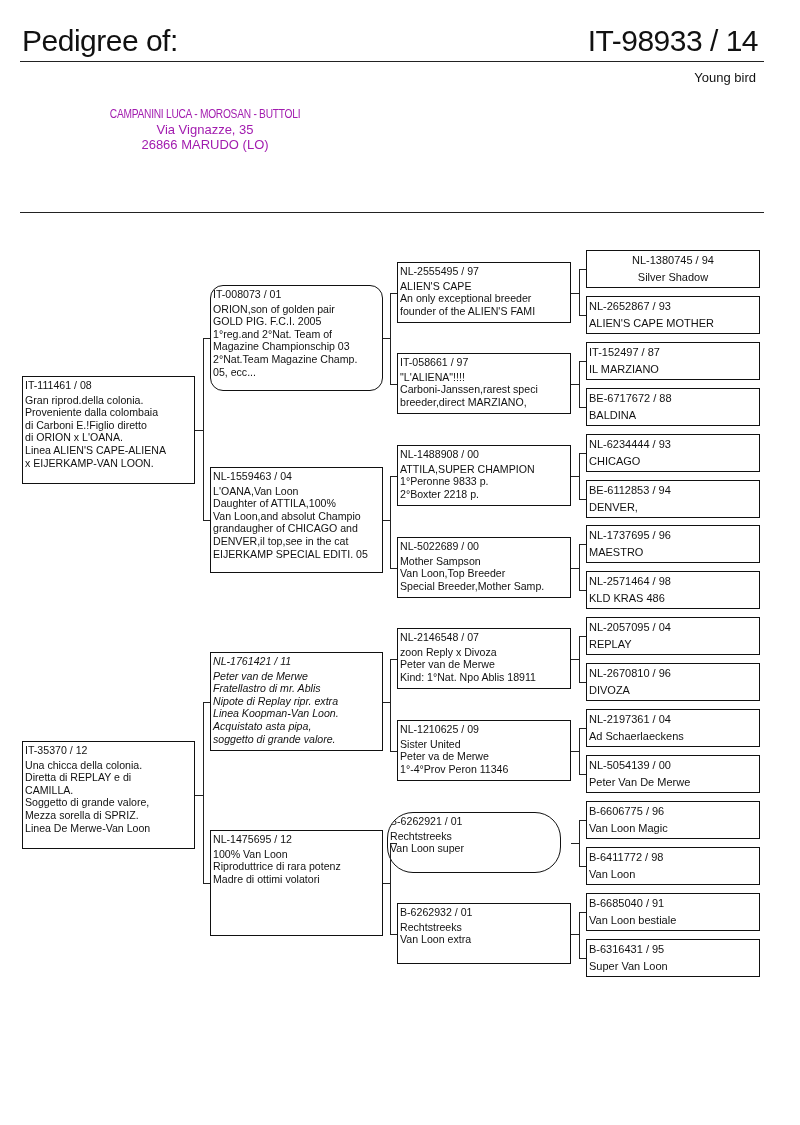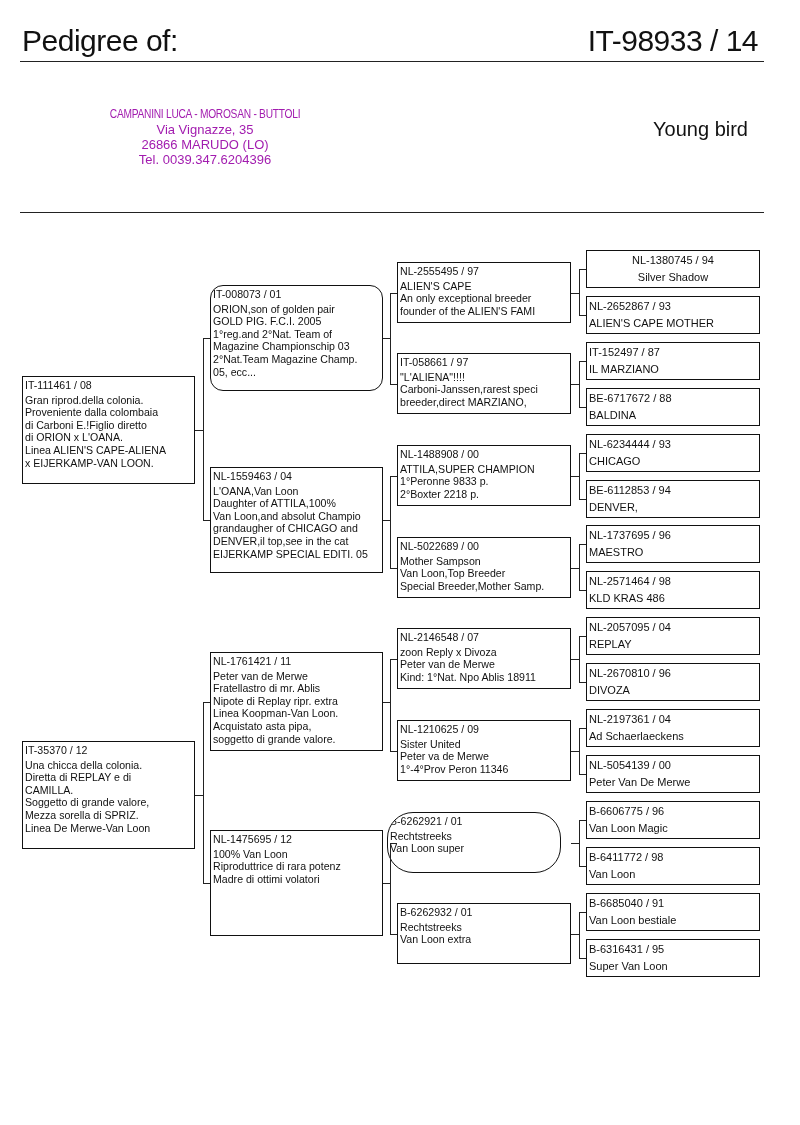--- a/index.html
+++ b/index.html
@@ -1,21 +1,21 @@
 <!DOCTYPE html>
 <html><head>
 <meta charset="utf-8">
 <style>
   html, body { margin: 0; padding: 0; background: #ffffff; }
   body { width: 800px; height: 1125px; position: relative; overflow: hidden;
          font-family: "Liberation Sans", sans-serif; color: #111; }
   .title { position: absolute; left: 22px; top: 24px; font-size: 30px; letter-spacing: -0.5px; }
   .ring { position: absolute; right: 42px; top: 24px; font-size: 30px; letter-spacing: -0.5px; }
   .rule { position: absolute; left: 20px; width: 744px; height: 1px; background: #222; }
-  .age { position: absolute; right: 52px; top: 70px; font-size: 20px; margin-top: 48px; }
+  .age { position: absolute; right: 44px; top: 70px; font-size: 13px; }
   .owner { position: absolute; left: 80px; top: 107px; width: 250px; text-align: center;
            font-size: 13px; line-height: 15px; color: #a21caf; }
   .owner .name { font-family: "Liberation Sans Narrow", "Liberation Sans", sans-serif;
                  font-size: 12px; letter-spacing: -0.3px; transform: scaleX(0.85); display: block; }
   .box { position: absolute; border: 1px solid #111; background: #fff; box-sizing: border-box;
          padding: 2px 2px 0 2px; font-size: 10.6px; line-height: 12.6px; white-space: nowrap; overflow: hidden; }
   .box .ring-no { display: block; margin-bottom: 2px; }
   .box .line { display: block; }
   .box.g4 { font-size: 11px; line-height: 14px; padding-top: 2px; }
   .box.g4 .ring-no { margin-bottom: 3px; }
@@ -26,21 +26,20 @@
 
 <div class="title">Pedigree of:</div>
 <div class="ring">IT-98933 / 14</div>
 <div class="rule" style="top:61px;"></div>
 <div class="age">Young bird</div>
 
 <div class="owner">
   <span class="name">CAMPANINI LUCA - MOROSAN - BUTTOLI</span>
   <div>Via Vignazze, 35</div>
   <div>26866 MARUDO (LO)</div>
-  <div>Tel. 0039.347.6204396</div>
 </div>
 <div class="rule" style="top:212px;"></div>
 
 <div id="tree">
     <div class="box " style="left: 22px; top: 376px; width: 173px; height: 108px;">
       <span class="ring-no">IT-111461 / 08</span>
       <span class="line">Gran riprod.della colonia.</span>
       <span class="line">Proveniente dalla colombaia</span>
       <span class="line">di Carboni E.!Figlio diretto</span>
       <span class="line">di ORION x L'OANA.</span>
@@ -67,21 +66,21 @@
     </div>
     <div class="box " style="left: 210px; top: 467px; width: 173px; height: 106px;">
       <span class="ring-no">NL-1559463 / 04</span>
       <span class="line">L'OANA,Van Loon</span>
       <span class="line">Daughter of ATTILA,100%</span>
       <span class="line">Van Loon,and absolut Champio</span>
       <span class="line">grandaugher of CHICAGO and</span>
       <span class="line">DENVER,il top,see in the cat</span>
       <span class="line">EIJERKAMP SPECIAL EDITI. 05</span>
     </div>
-    <div class="box " style="left: 210px; top: 652px; width: 173px; height: 99px;">
+    <div class="box " style="left: 210px; top: 652px; width: 173px; height: 99px; font-style: italic;">
       <span class="ring-no">NL-1761421 / 11</span>
       <span class="line">Peter van de Merwe</span>
       <span class="line">Fratellastro di mr. Ablis</span>
       <span class="line">Nipote di Replay ripr. extra</span>
       <span class="line">Linea Koopman-Van Loon.</span>
       <span class="line">Acquistato asta pipa,</span>
       <span class="line">soggetto di grande valore.</span>
     </div>
     <div class="box " style="left: 210px; top: 830px; width: 173px; height: 106px;">
       <span class="ring-no">NL-1475695 / 12</span>

